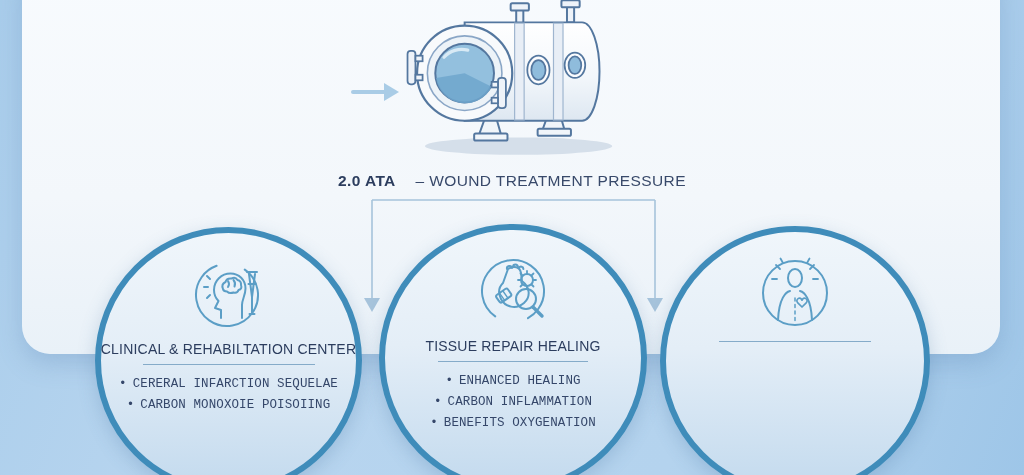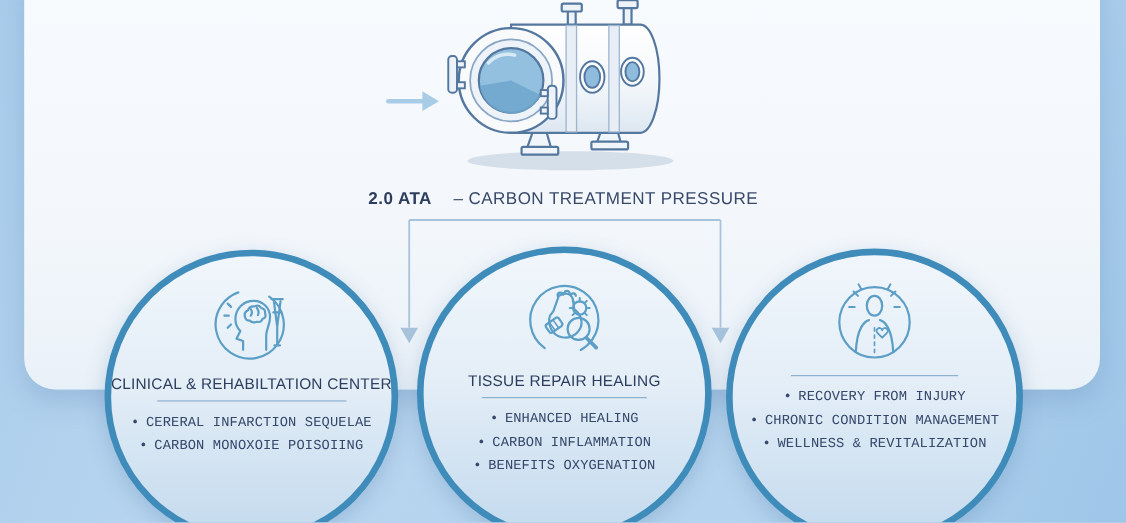--- a/index.html
+++ b/index.html
@@ -114,21 +114,21 @@
       <rect x="22" y="70" width="9" height="7"></rect>
       <rect x="22" y="94" width="9" height="7"></rect>
       <rect x="126" y="98" width="10" height="38" rx="4"></rect>
       <rect x="118" y="103" width="8" height="7"></rect>
       <rect x="118" y="123" width="8" height="7"></rect>
     </g>
   </svg>
 
   <div class="main-title">
     <span class="val">2.0 ATA</span>
-    <span class="rest">– CARBON TREATMENT PRESSURE</span>
+    <span class="rest">– WOUND TREATMENT PRESSURE</span>
   </div>
 
   <svg class="bracket" width="310" height="130" viewBox="0 0 310 130">
     <g stroke="#a6c3db" stroke-width="1.6" fill="none">
       <path d="M12 8 H295"></path>
       <path d="M12 8 V106"></path>
       <path d="M295 8 V106"></path>
     </g>
     <polygon points="4,106 20,106 12,120" fill="#a6c3db"></polygon>
     <polygon points="287,106 303,106 295,120" fill="#a6c3db"></polygon>
@@ -183,20 +183,15 @@
       <svg width="84" height="84" viewBox="0 0 84 84" fill="none" stroke="#5b9ec6" stroke-width="2" stroke-linecap="round" stroke-linejoin="round">
         <circle cx="42" cy="43" r="32"></circle>
         <ellipse cx="42" cy="28" rx="7" ry="9"></ellipse>
         <path d="M25 70 c1-22 8-28 12-29 m10 0 c4 1 11 7 12 29"></path>
         <path d="M42 48 V72" stroke-dasharray="3 3.5" stroke-width="1.5"></path>
         <path d="M49 57 l-4.2-4.2 a2.6 2.6 0 1 1 4.2-2.6 a2.6 2.6 0 1 1 4.2 2.6 z" stroke-width="1.7"></path>
         <path d="M27 19 l-4-4 M24 29 h-5 M30 13 l-2.5-4.5 M57 19 l4-4 M60 29 h5 M54 13 l2.5-4.5" stroke-width="1.8"></path>
       </svg>
     </div>
     <div class="divider"></div>
-    <ul>
-      <li><span class="dot">•</span><span>RECOVERY FROM INJURY</span></li>
-      <li><span class="dot">•</span><span>CHRONIC CONDITION MANAGEMENT</span></li>
-      <li><span class="dot">•</span><span>WELLNESS &amp; REVITALIZATION</span></li>
-    </ul>
   </div>
 
 </div>
 
 </body></html>

